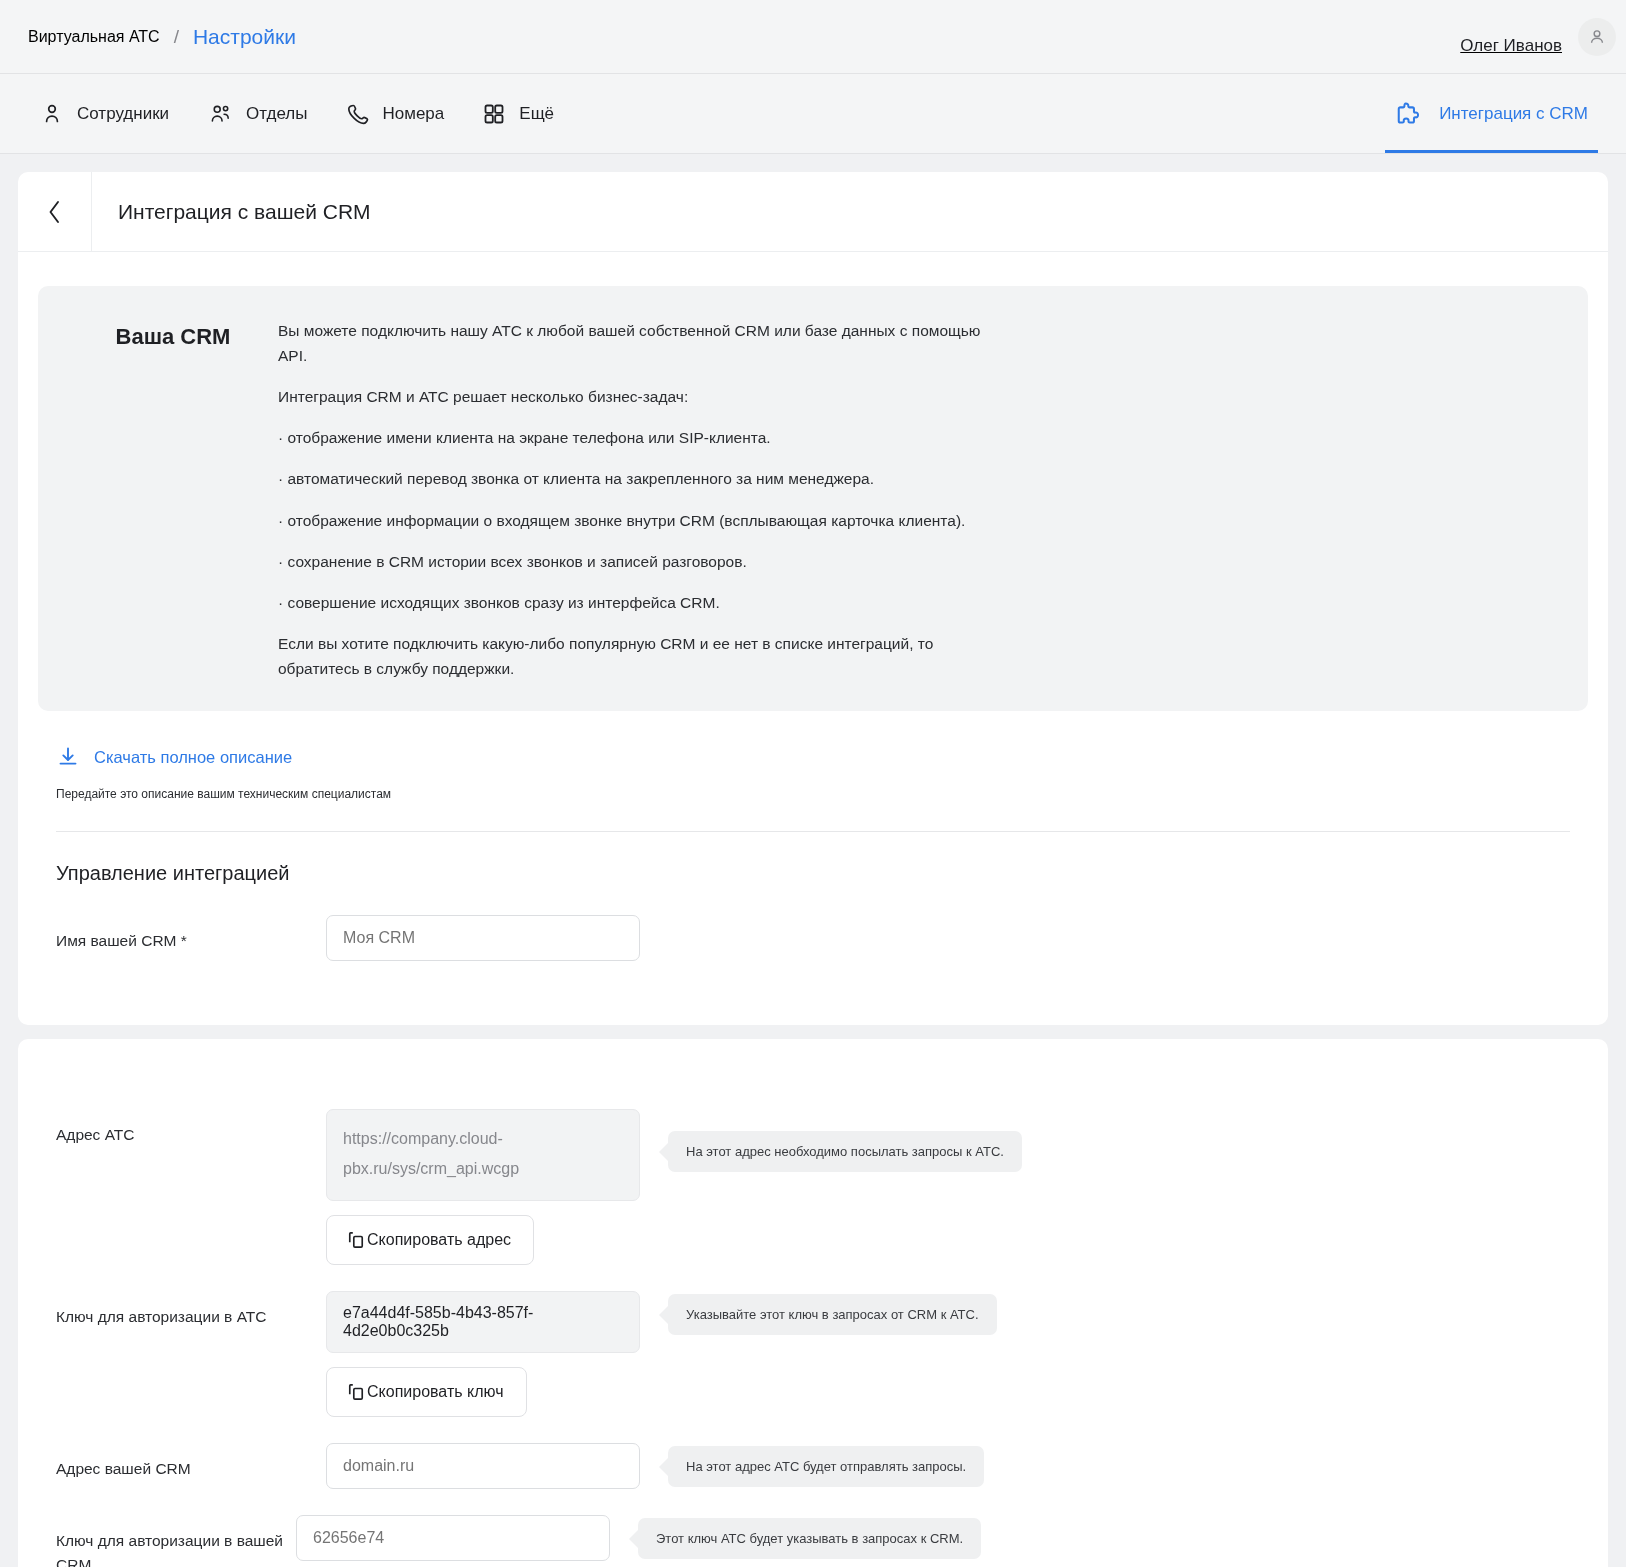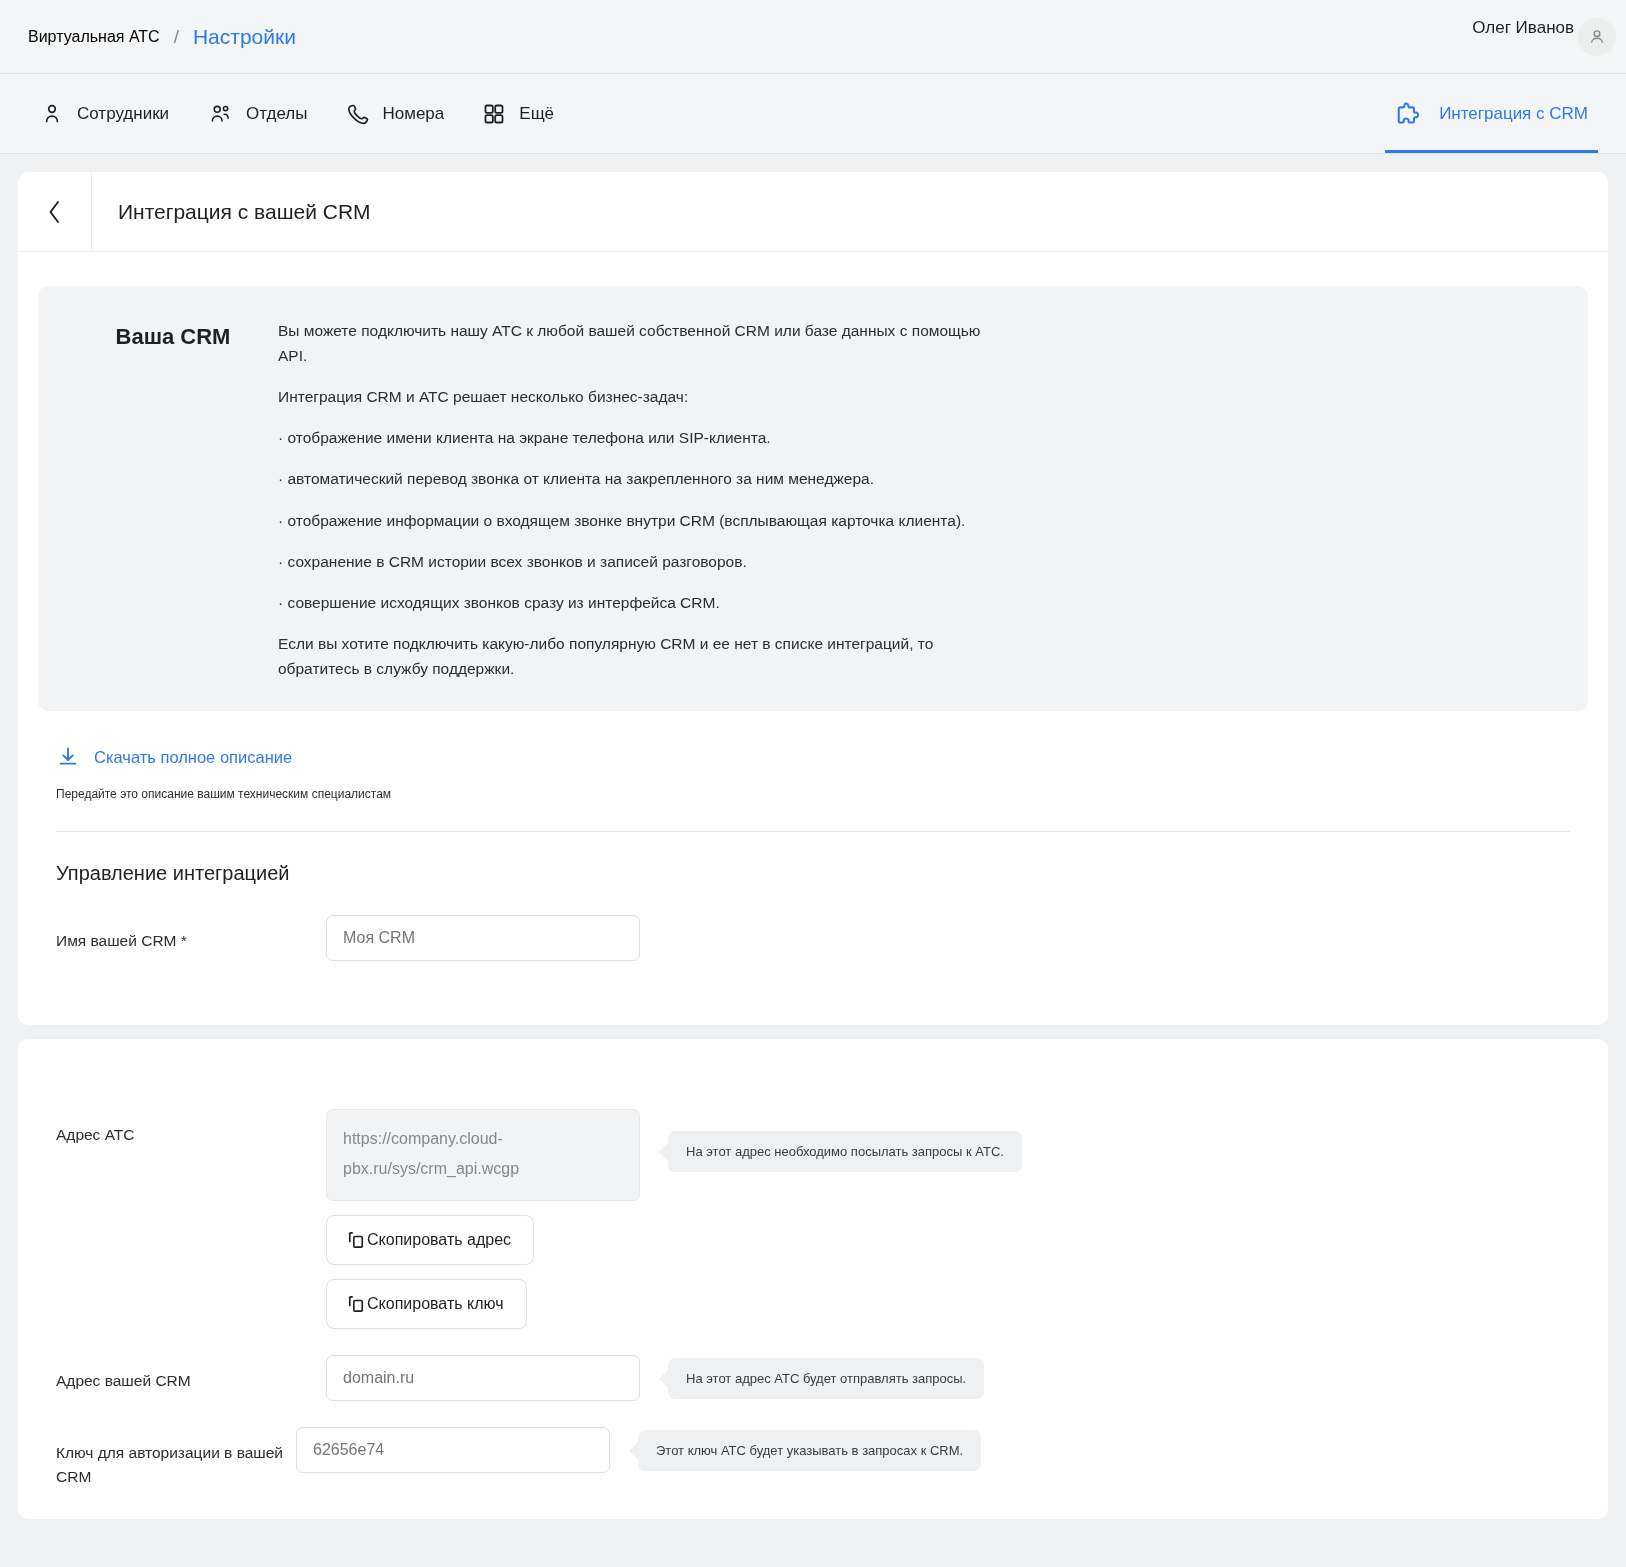--- a/index.html
+++ b/index.html
@@ -16,21 +16,21 @@
   .topbar {
     height: 74px;
     background: #f4f5f6;
     border-bottom: 1px solid #e2e3e5;
     display: flex; align-items: center;
     padding: 0 10px 0 28px;
   }
   .brand { display:flex; align-items:center; gap:14px; }
   .brand-sep { font-size: 19px; color:#86878c; }
   .brand-link { font-size: 21px; color:#2e7ae6; }
-  .topbar-right { margin-left:auto; display:flex; align-items:flex-start; gap:4px; }
+  .topbar-right { margin-left:auto; display:flex; align-items:flex-end; gap:16px;text-decoration:underline; }
   .user-name { font-size:17px; color:#1f2024; }
   .avatar {
     width:38px; height:38px; border-radius:50%;
     background:#eceded; display:flex; align-items:center; justify-content:center;
   }
 
   
   .navbar {
     height: 80px; background:#f4f5f6;
     border-bottom: 1px solid #e2e3e5;
@@ -277,20 +277,27 @@
       <div class="btn-row">
         <button class="copy-btn">
           <svg width="22" height="22" viewBox="0 0 24 24" fill="none" stroke="#1f2024" stroke-width="1.8" stroke-linejoin="round">
             <path d="M8.5 4.2H6.2c-.6 0-1 .4-1 1v9.3"></path>
             <rect x="9.6" y="8.2" width="9.2" height="11.6" rx="1.3"></rect>
           </svg>
           <span>Скопировать адрес</span>
         </button>
       </div>
 
+      <div class="frow mt24">
+        <div class="flabel">Ключ для авторизации в АТС</div>
+        <div class="fctl">
+          <div class="field readonly" style="color:#1f2024;">e7a44d4f-585b-4b43-857f-4d2e0b0c325b</div>
+          <div class="tip">Указывайте этот ключ в запросах от CRM к АТС.</div>
+        </div>
+      </div>
       <div class="btn-row">
         <button class="copy-btn">
           <svg width="22" height="22" viewBox="0 0 24 24" fill="none" stroke="#1f2024" stroke-width="1.8" stroke-linejoin="round">
             <path d="M8.5 4.2H6.2c-.6 0-1 .4-1 1v9.3"></path>
             <rect x="9.6" y="8.2" width="9.2" height="11.6" rx="1.3"></rect>
           </svg>
           <span>Скопировать ключ</span>
         </button>
       </div>
 

